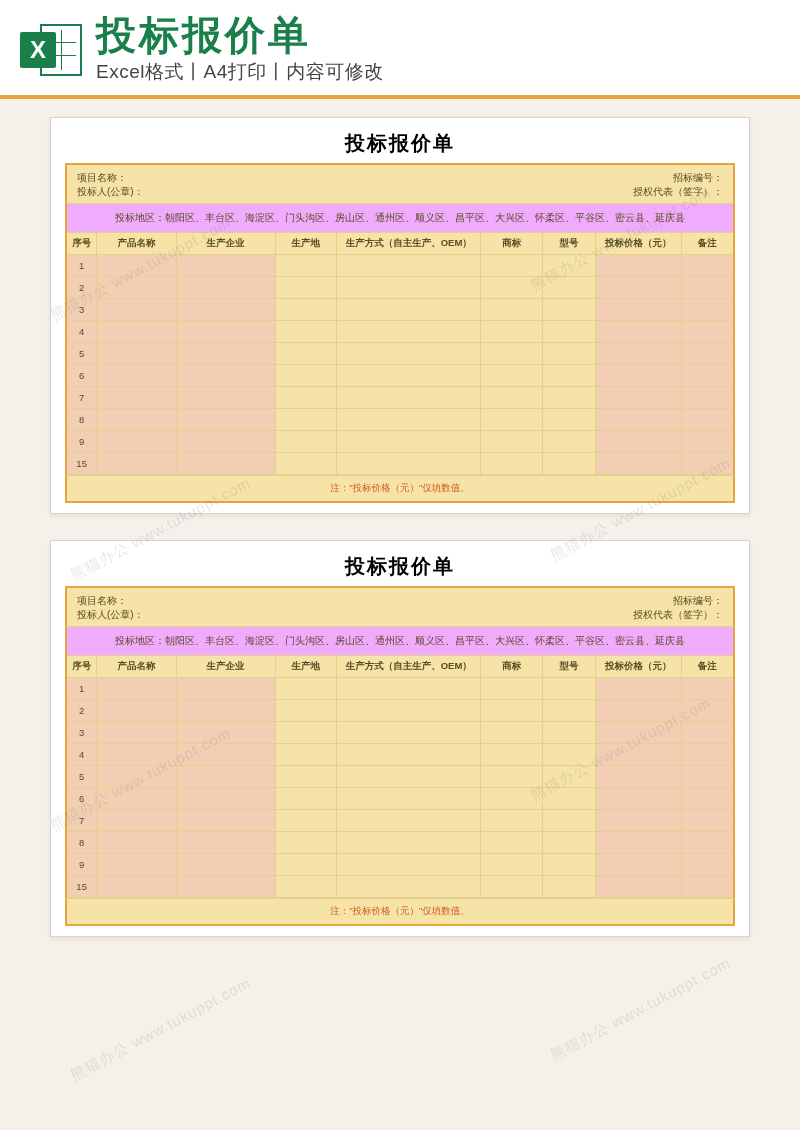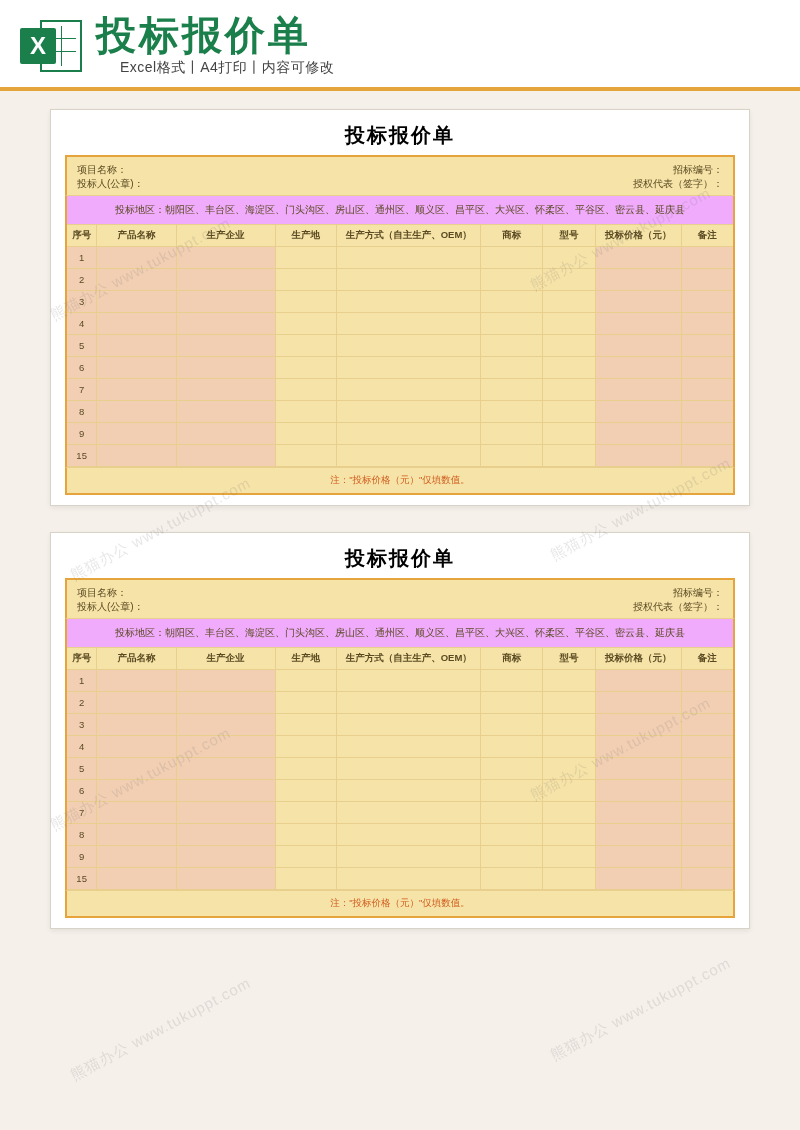--- a/index.html
+++ b/index.html
@@ -60,25 +60,24 @@
   }
   .header-text { flex: 1; }
   .header-title {
     font-size: 40px;
     font-weight: 900;
     color: #1a7f4a;
     letter-spacing: 3px;
     line-height: 1.05;
   }
   .header-sub {
-    font-size: 14px;
+    font-size: 19px;
     color: #444;
     margin-top: 3px;
     letter-spacing: 0.5px;
-    margin-left: 24px;
   }
 
   .preview-area {
     padding: 18px 50px 20px 50px;
     display: flex;
     flex-direction: column;
     gap: 26px;
   }
 
   .sheet-card {

